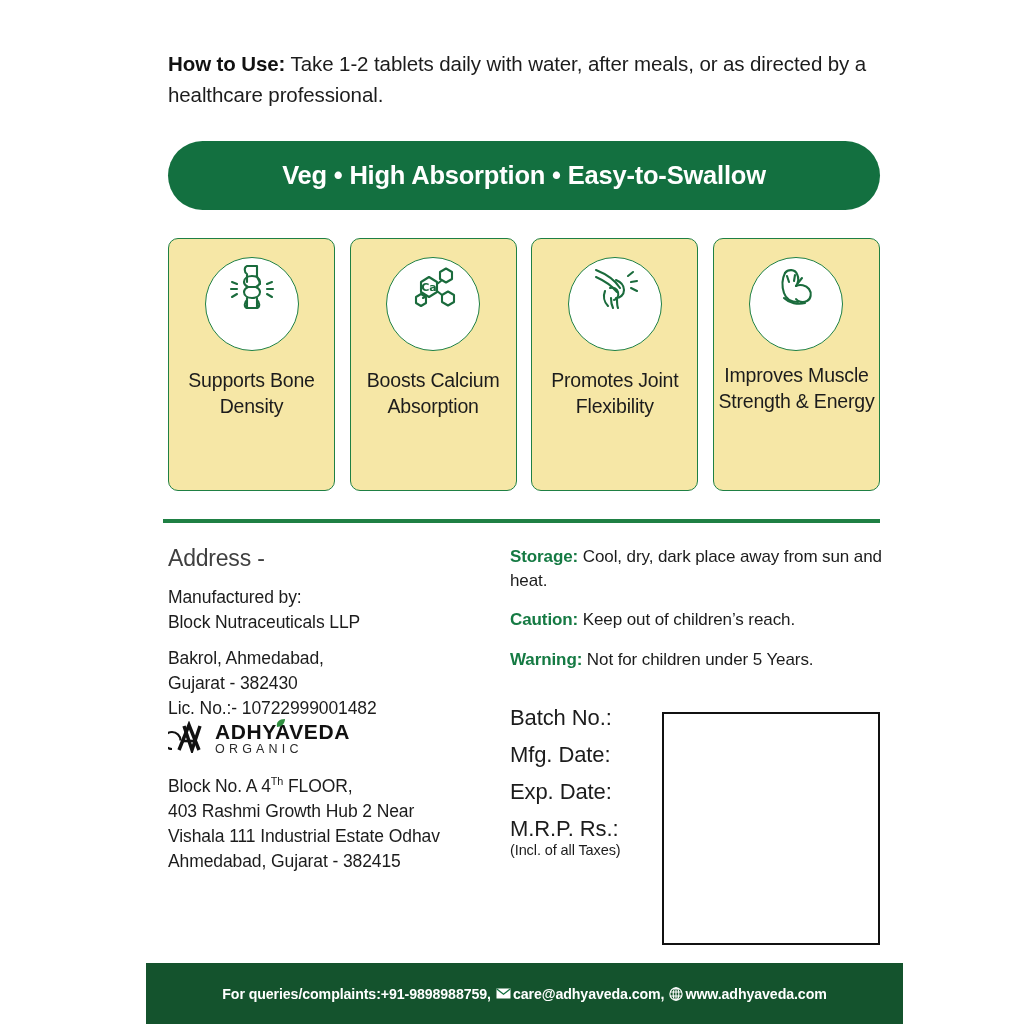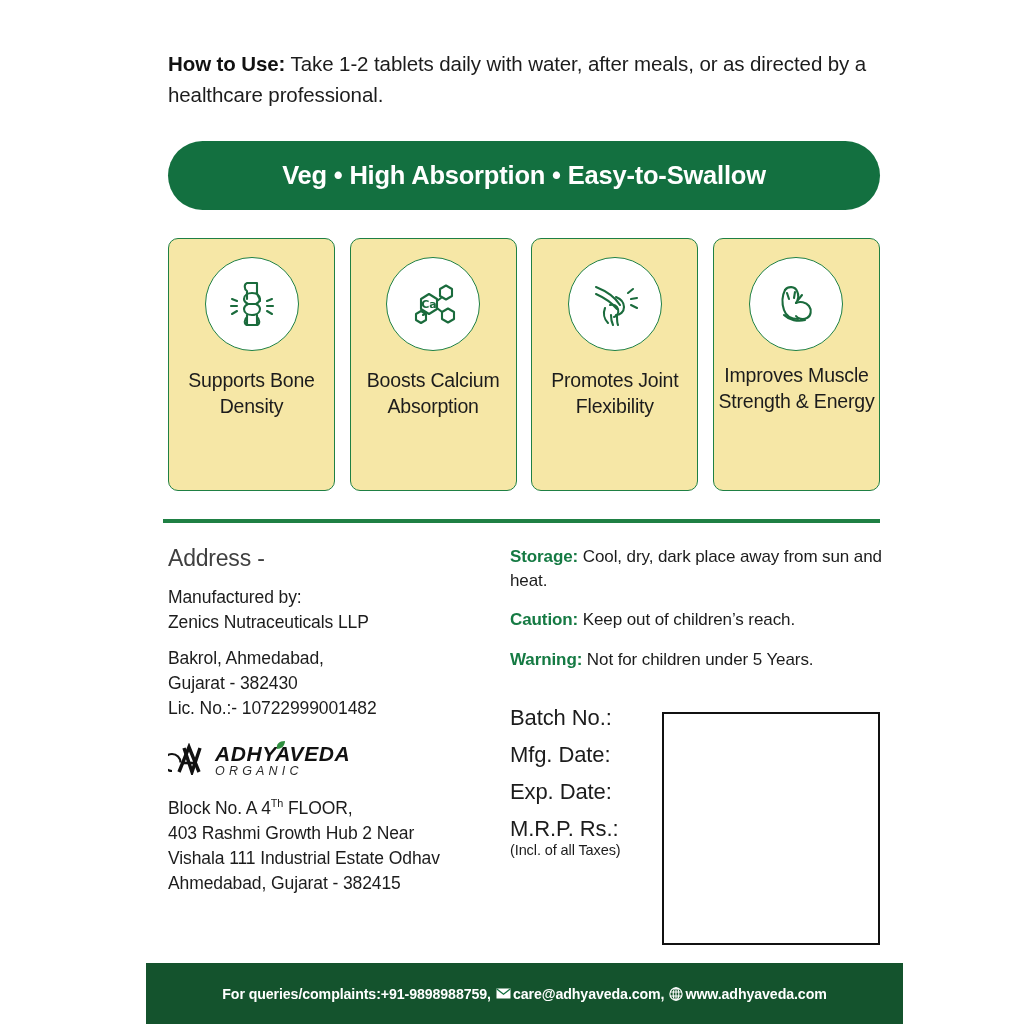--- a/index.html
+++ b/index.html
@@ -80,21 +80,21 @@
     align-items: center;
     padding-top: 18px;
   }
   .icon-circle {
     width: 92px;
     height: 92px;
     border-radius: 50%;
     background: #ffffff;
     border: 1.6px solid #1f8044;
     display: flex;
-    align-items: center;
+    align-items: flex-start;
     justify-content: center;
     flex: none;
   }
   .icon-circle svg {
     display: block;
   }
   .card-label {
     margin-top: 17px;
     text-align: center;
     font-size: 19.5px;
@@ -136,24 +136,22 @@
     letter-spacing: -0.1px;
   }
   .addr-gap {
     height: 11px;
   }
 
   
   .logo {
     display: flex;
     align-items: flex-start;
-    margin-top: 22px;
     margin-bottom: 14px;
     height: 34px;
-    font-style: italic;
   }
   .logo-mark {
     flex: none;
     margin-right: 3px;
   }
   .logo-words {
     display: flex;
     flex-direction: column;
     justify-content: center;
     padding-top: 1px;
@@ -334,21 +332,21 @@
       <div class="card-label">Improves Muscle Strength &amp; Energy</div>
     </div>
 
   </div>
 
   <div class="divider"></div>
 
   <div class="left-col">
     <div class="addr-title">Address -</div>
     <div class="addr-line">Manufactured by:</div>
-    <div class="addr-line">Zenics Nutraceuticals LLP</div>
+    <div class="addr-line">Block Nutraceuticals LLP</div>
     <div class="addr-gap"></div>
     <div class="addr-line">Bakrol, Ahmedabad,</div>
     <div class="addr-line">Gujarat - 382430</div>
     <div class="addr-line">Lic. No.:- 10722999001482</div>
 
     <div class="logo">
       <span class="logo-mark">
         <svg width="44" height="32" viewBox="0 0 44 32" fill="none">
           <path d="M4 28 a8.5 8.5 0 1 1 8.5 -8.5" stroke="#111111" stroke-width="2.2" fill="none"></path>
           <path d="M11 29 L21 4 L31 29" stroke="#111111" stroke-width="3.4" fill="none" stroke-linejoin="miter"></path>

